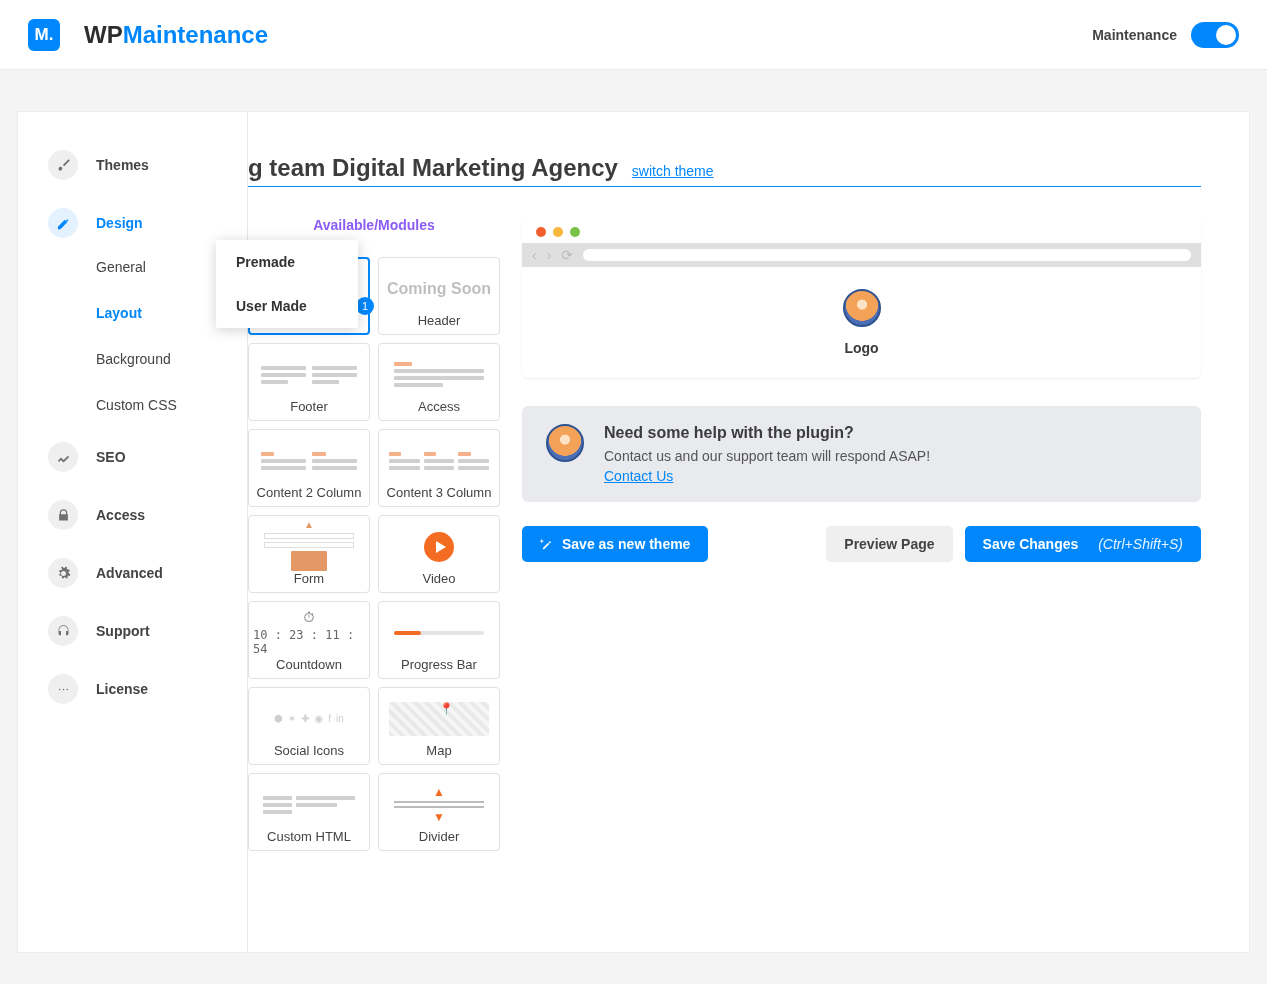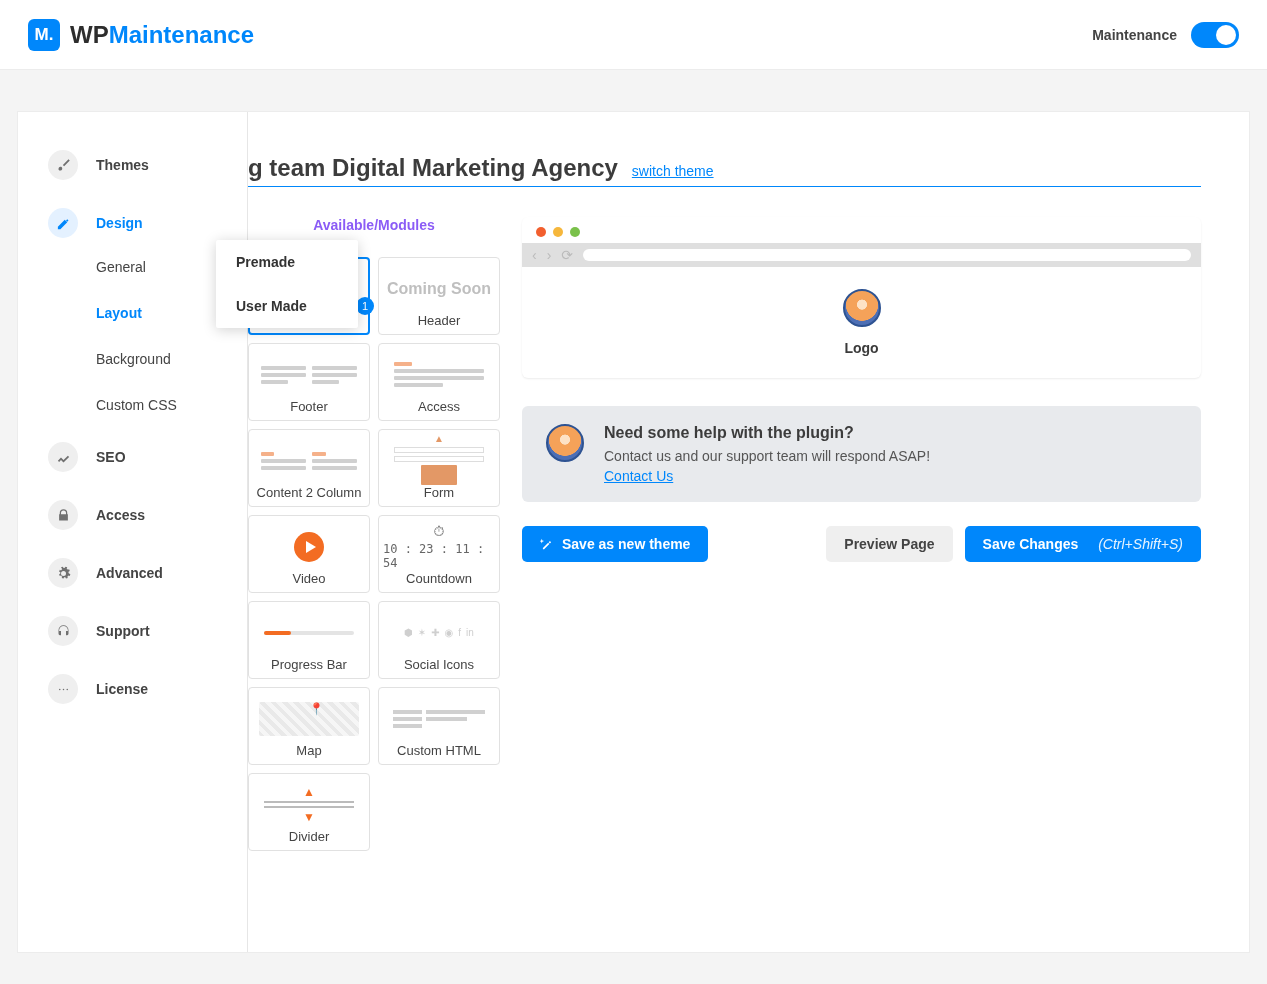--- a/index.html
+++ b/index.html
@@ -10,21 +10,21 @@
     --bg:#f0f0f0;
     --panel:#fff;
     --border:#e6e6e6;
     --gray-line:#d0d0d0;
     --orange:#f36c22;
   }
   *{box-sizing:border-box;}
   body{margin:0;font-family:"Segoe UI",Arial,sans-serif;font-size:14px;color:var(--text);background:#f4f4f4;}
   
   .topbar{height:70px;background:#fff;display:flex;align-items:center;padding:0 28px;justify-content:space-between;border-bottom:1px solid #ececec;}
-  .brand{display:flex;align-items:center;gap:10px;font-weight:700;font-size:24px;}
+  .brand{display:flex;align-items:center;gap:24px;font-weight:700;font-size:24px;}
   .brand .logo-sq{width:32px;height:32px;border-radius:6px;background:var(--blue);position:relative;}
   .brand .logo-sq::after{content:"M.";position:absolute;inset:0;display:flex;align-items:center;justify-content:center;color:#fff;font-weight:800;font-size:17px;}
   .brand span.wp{color:#2d2d2d;}
   .brand span.mtc{color:var(--blue);}
   .toggle-wrap{display:flex;align-items:center;gap:14px;font-weight:600;}
   .switch{width:48px;height:26px;border-radius:20px;background:var(--blue);position:relative;}
   .switch::after{content:"";width:20px;height:20px;border-radius:50%;background:#fff;position:absolute;top:3px;right:3px;}
   
   .workspace{padding:42px 18px 50px;}
   .panel{background:#fff;margin:0 auto;max-width:1231px;min-height:840px;box-shadow:0 0 0 1px rgba(0,0,0,.03);position:relative;padding:18px 48px 40px 230px;}
@@ -286,20 +286,42 @@
                   <div class="col">
                     <span class="t"></span>
                     <span></span>
                     <span></span>
                   </div>
                 </div>
               </div>
             <span class="lbl" style="text-align:center">Content 2 Column</span>
           </div>
 
+          <div class="mod">
+            <div class="thumb">
+                <div class="three-col">
+                  <div class="col">
+                    <span class="t"></span>
+                    <span></span>
+                    <span></span>
+                  </div>
+                  <div class="col">
+                    <span class="t"></span>
+                    <span></span>
+                    <span></span>
+                  </div>
+                  <div class="col">
+                    <span class="t"></span>
+                    <span></span>
+                    <span></span>
+                  </div>
+                </div>
+              </div>
+            <span class="lbl" style="text-align:center">Content 3 Column</span>
+          </div>
 
           <div class="mod">
             <div class="thumb">
                 <div class="form-th">
                   <span style="color:#e39866;font-size:10px">▲</span>
                   <div class="inp"></div>
                   <div class="inp"></div>
                   <div class="btn"></div>
                 </div>
               </div>

